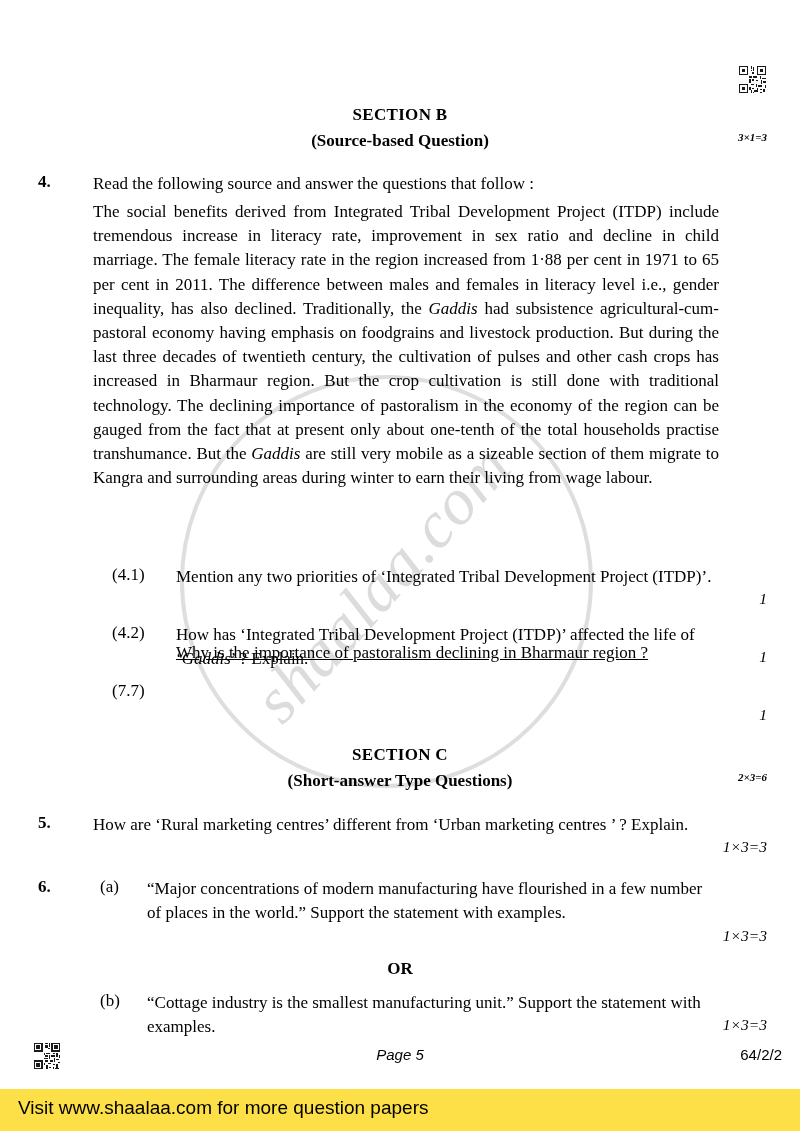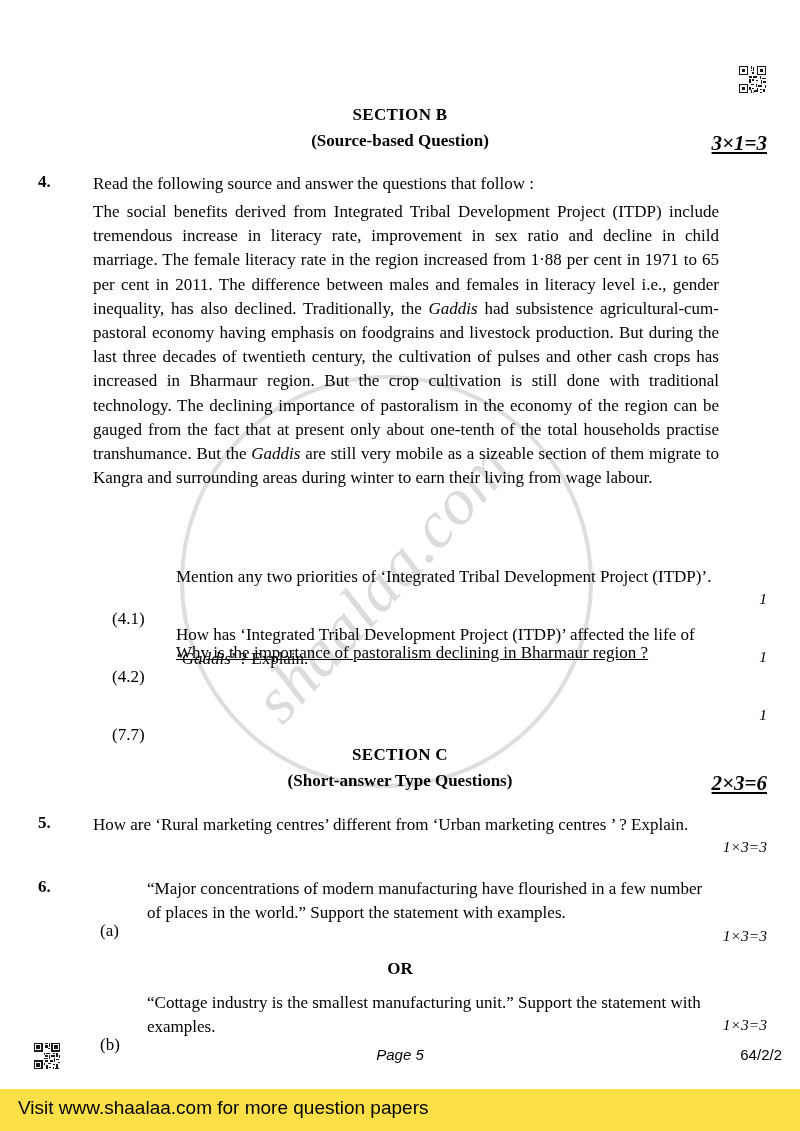--- a/index.html
+++ b/index.html
@@ -91,35 +91,33 @@
     width: 800px;
     text-align: center;
     font-weight: bold;
     font-size: 17px;
   }
   .marks-head {
     position: absolute;
     right: 33px;
     font-style: italic;
     font-weight: bold;
-    font-size: 21px;
-    text-decoration: underline;
+    font-size: 11px;
   }
 
   
   .qnum {
     position: absolute;
     left: 38px;
     font-weight: bold;
     font-size: 17px;
   }
   .subnum {
     position: absolute;
     font-size: 17px;
-    margin-top: 44px;
   }
   .qtext {
     position: absolute;
     font-size: 17px;
     line-height: 24.2px;
     text-align: justify;
     text-justify: inter-word;
   }
   .qtext.noj { text-align: left; }
   .qtext i { font-style: italic; }

